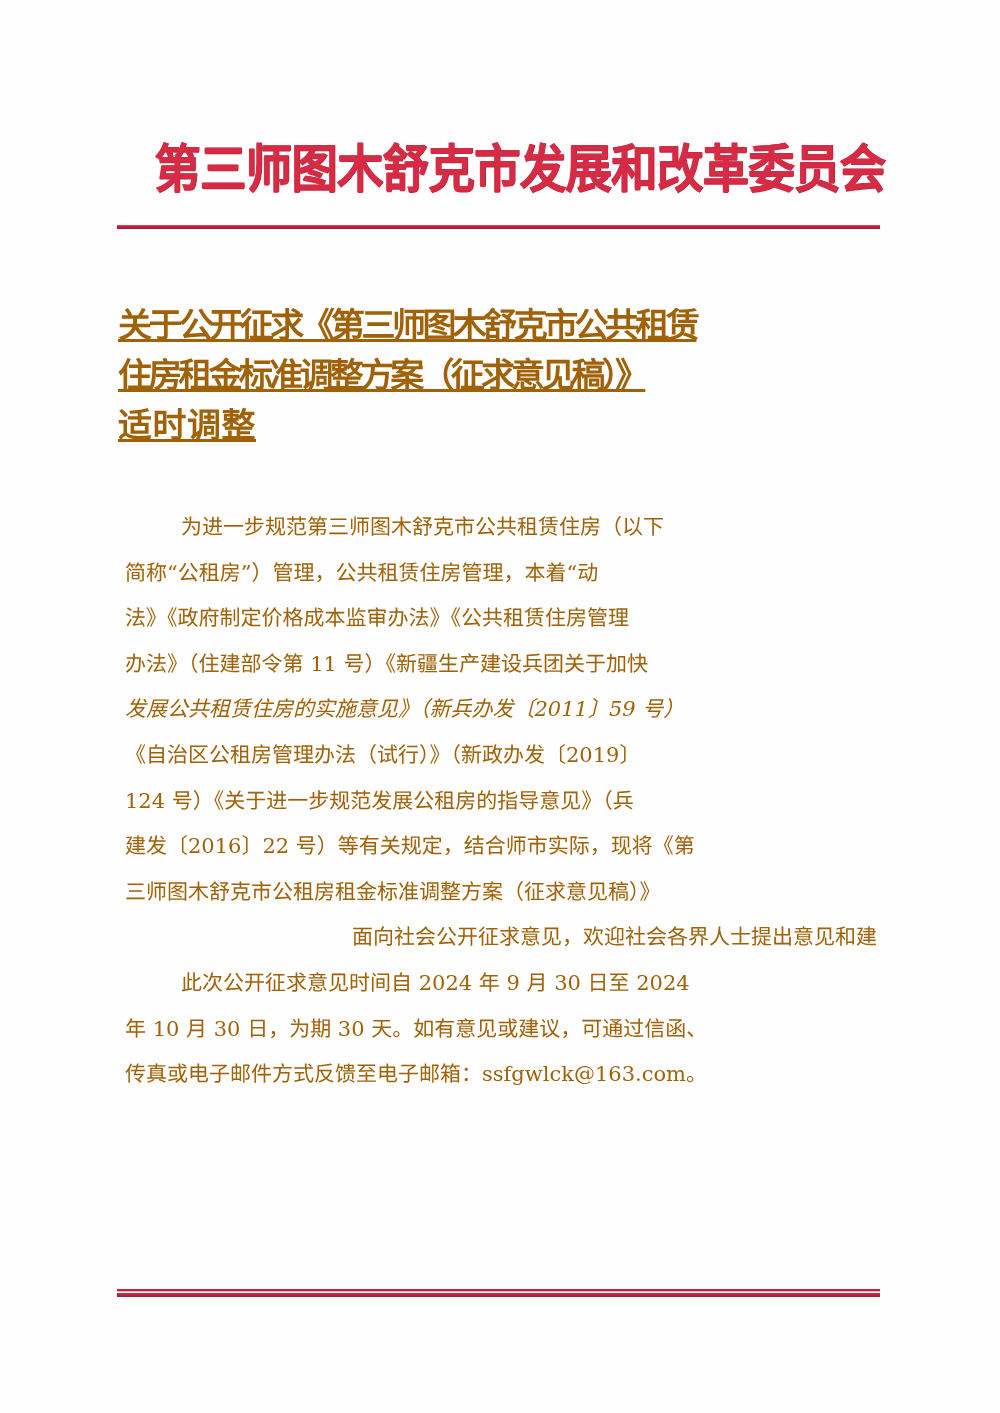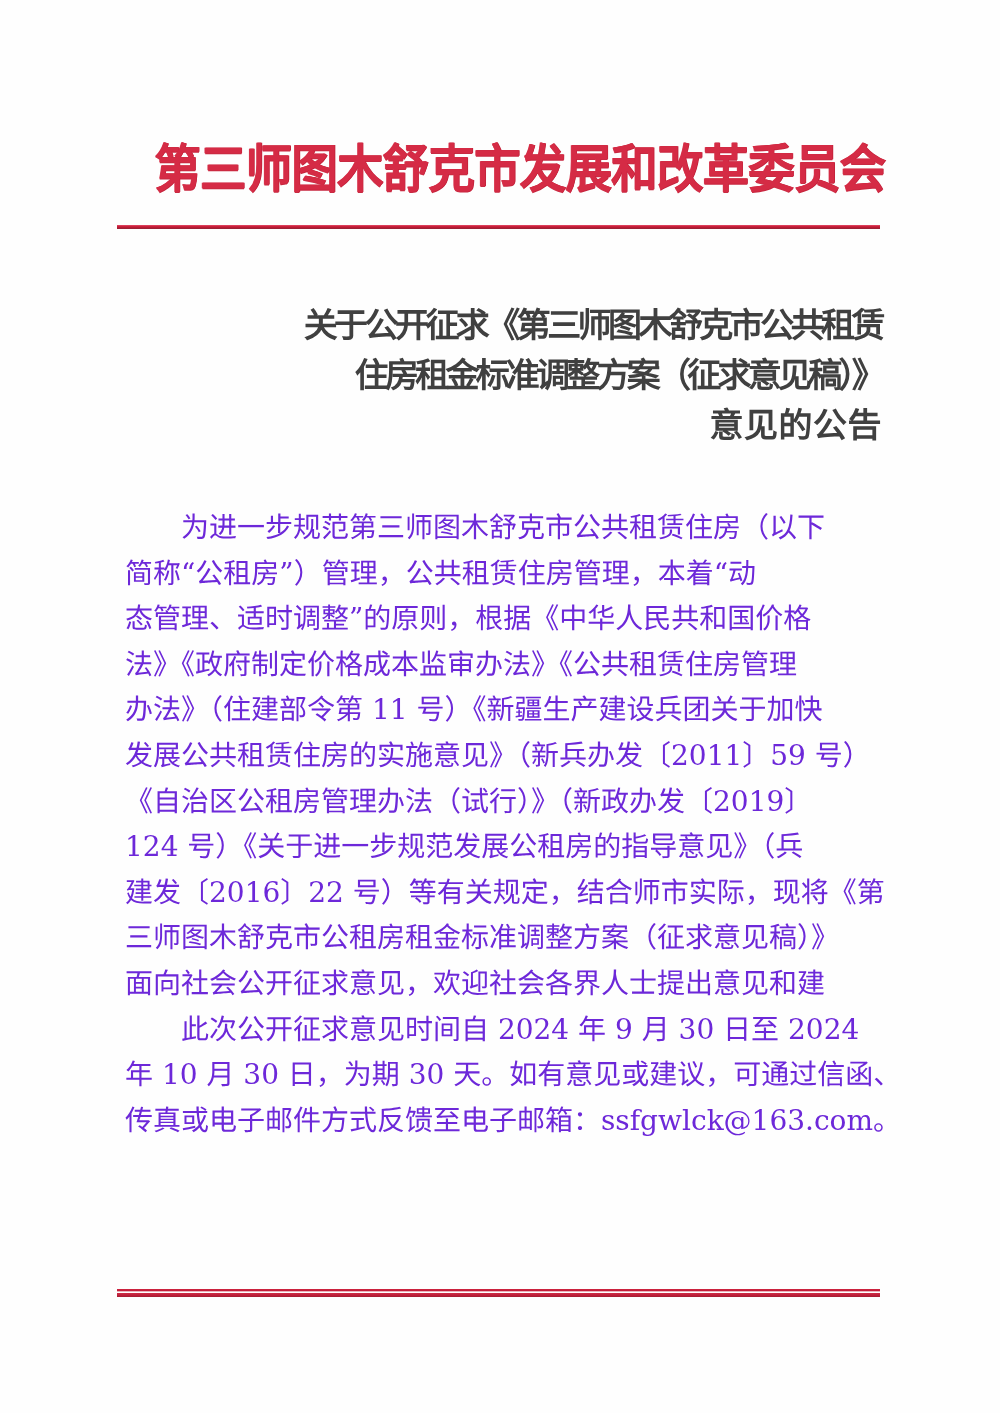--- a/index.html
+++ b/index.html
@@ -86,46 +86,47 @@
       #bb1e38 82%,
       #a01f33 100%);
   }
 
   
   .doc-title {
     position: absolute;
     left: 118px;
     width: 764px;
     top: 300px;
-    text-align: right;
+    text-align: left;
     font-family: "DejaVu Serif", "Liberation Serif", serif;
     font-weight: 700;
     font-size: 34px;
     line-height: 50px;
     letter-spacing: 0.5px;
-    color: #404040;
+    color: #a16207;
+    text-decoration: underline;
   }
   .doc-title .tl {
     display: block;
     white-space: nowrap;
   }
   .doc-title .tl.wide {
     letter-spacing: -0.2px;
   }
 
   
   .body-text {
     position: absolute;
     left: 125px;
     width: 752px;
     top: 505px;
     font-family: "DejaVu Serif", "Liberation Serif", serif;
-    font-size: 28px;
+    font-size: 21px;
     line-height: 45.6px;
-    color: #6d28d9;
+    color: #a16207;
     letter-spacing: 0;
   }
   .body-text p {
     margin: 0;
   }
   .line {
     display: block;
     white-space: nowrap;
     height: 45.6px;
   }
@@ -144,37 +145,36 @@
 
   <div class="masthead">
     <div class="masthead-title" style="font-size: 46.2px;">第三师图木舒克市发展和改革委员会</div>
   </div>
 
   <div class="rule-top"></div>
 
   <div class="doc-title">
     <span class="tl" style="letter-spacing: -3.56px;">关于公开征求《第三师图木舒克市公共租赁</span>
     <span class="tl wide" style="letter-spacing: -3.76px;">住房租金标准调整方案（征求意见稿）》</span>
-    <span class="tl">意见的公告</span>
+    <span class="tl">适时调整</span>
   </div>
 
   <div class="body-text">
 
     <p>
       <span class="line indent ls-2" style="letter-spacing: 0px;">为进一步规范第三师图木舒克市公共租赁住房（以下</span>
       <span class="line ls-2" style="letter-spacing: 0px;">简称“公租房”）管理，公共租赁住房管理，本着“动</span>
-      <span class="line ls-1" style="letter-spacing: 0px;">态管理、适时调整”的原则，根据《中华人民共和国价格</span>
       <span class="line ls-1" style="letter-spacing: 0px;">法》《政府制定价格成本监审办法》《公共租赁住房管理</span>
       <span class="line ls-0" style="letter-spacing: 0px;">办法》（住建部令第 11 号）《新疆生产建设兵团关于加快</span>
-      <span class="line ls-0" style="letter-spacing: 0px;">发展公共租赁住房的实施意见》（新兵办发〔2011〕59 号）</span>
+      <span class="line ls-0" style="letter-spacing: 0px; font-style: italic;">发展公共租赁住房的实施意见》（新兵办发〔2011〕59 号）</span>
       <span class="line ls-1" style="letter-spacing: 0px;">《自治区公租房管理办法（试行）》（新政办发〔2019〕</span>
       <span class="line ls-1" style="letter-spacing: 0px;">124 号）《关于进一步规范发展公租房的指导意见》（兵</span>
       <span class="line ls-0" style="letter-spacing: 0px;">建发〔2016〕22 号）等有关规定，结合师市实际，现将《第</span>
       <span class="line ls-0" style="letter-spacing: 0px;">三师图木舒克市公租房租金标准调整方案（征求意见稿）》</span>
-      <span class="line ls-1" style="letter-spacing: 0px;">面向社会公开征求意见，欢迎社会各界人士提出意见和建</span>
+      <span class="line ls-1" style="letter-spacing: 0px; text-align: right;">面向社会公开征求意见，欢迎社会各界人士提出意见和建</span>
     </p>
 
     <p>
       <span class="line indent ls-1" style="letter-spacing: 0px;">此次公开征求意见时间自 2024 年 9 月 30 日至 2024</span>
       <span class="line ls-0" style="letter-spacing: 0px;">年 10 月 30 日，为期 30 天。如有意见或建议，可通过信函、</span>
       <span class="line ls-0" style="letter-spacing: 0px;">传真或电子邮件方式反馈至电子邮箱：ssfgwlck@163.com。</span>
     </p>
 
   </div>
 

